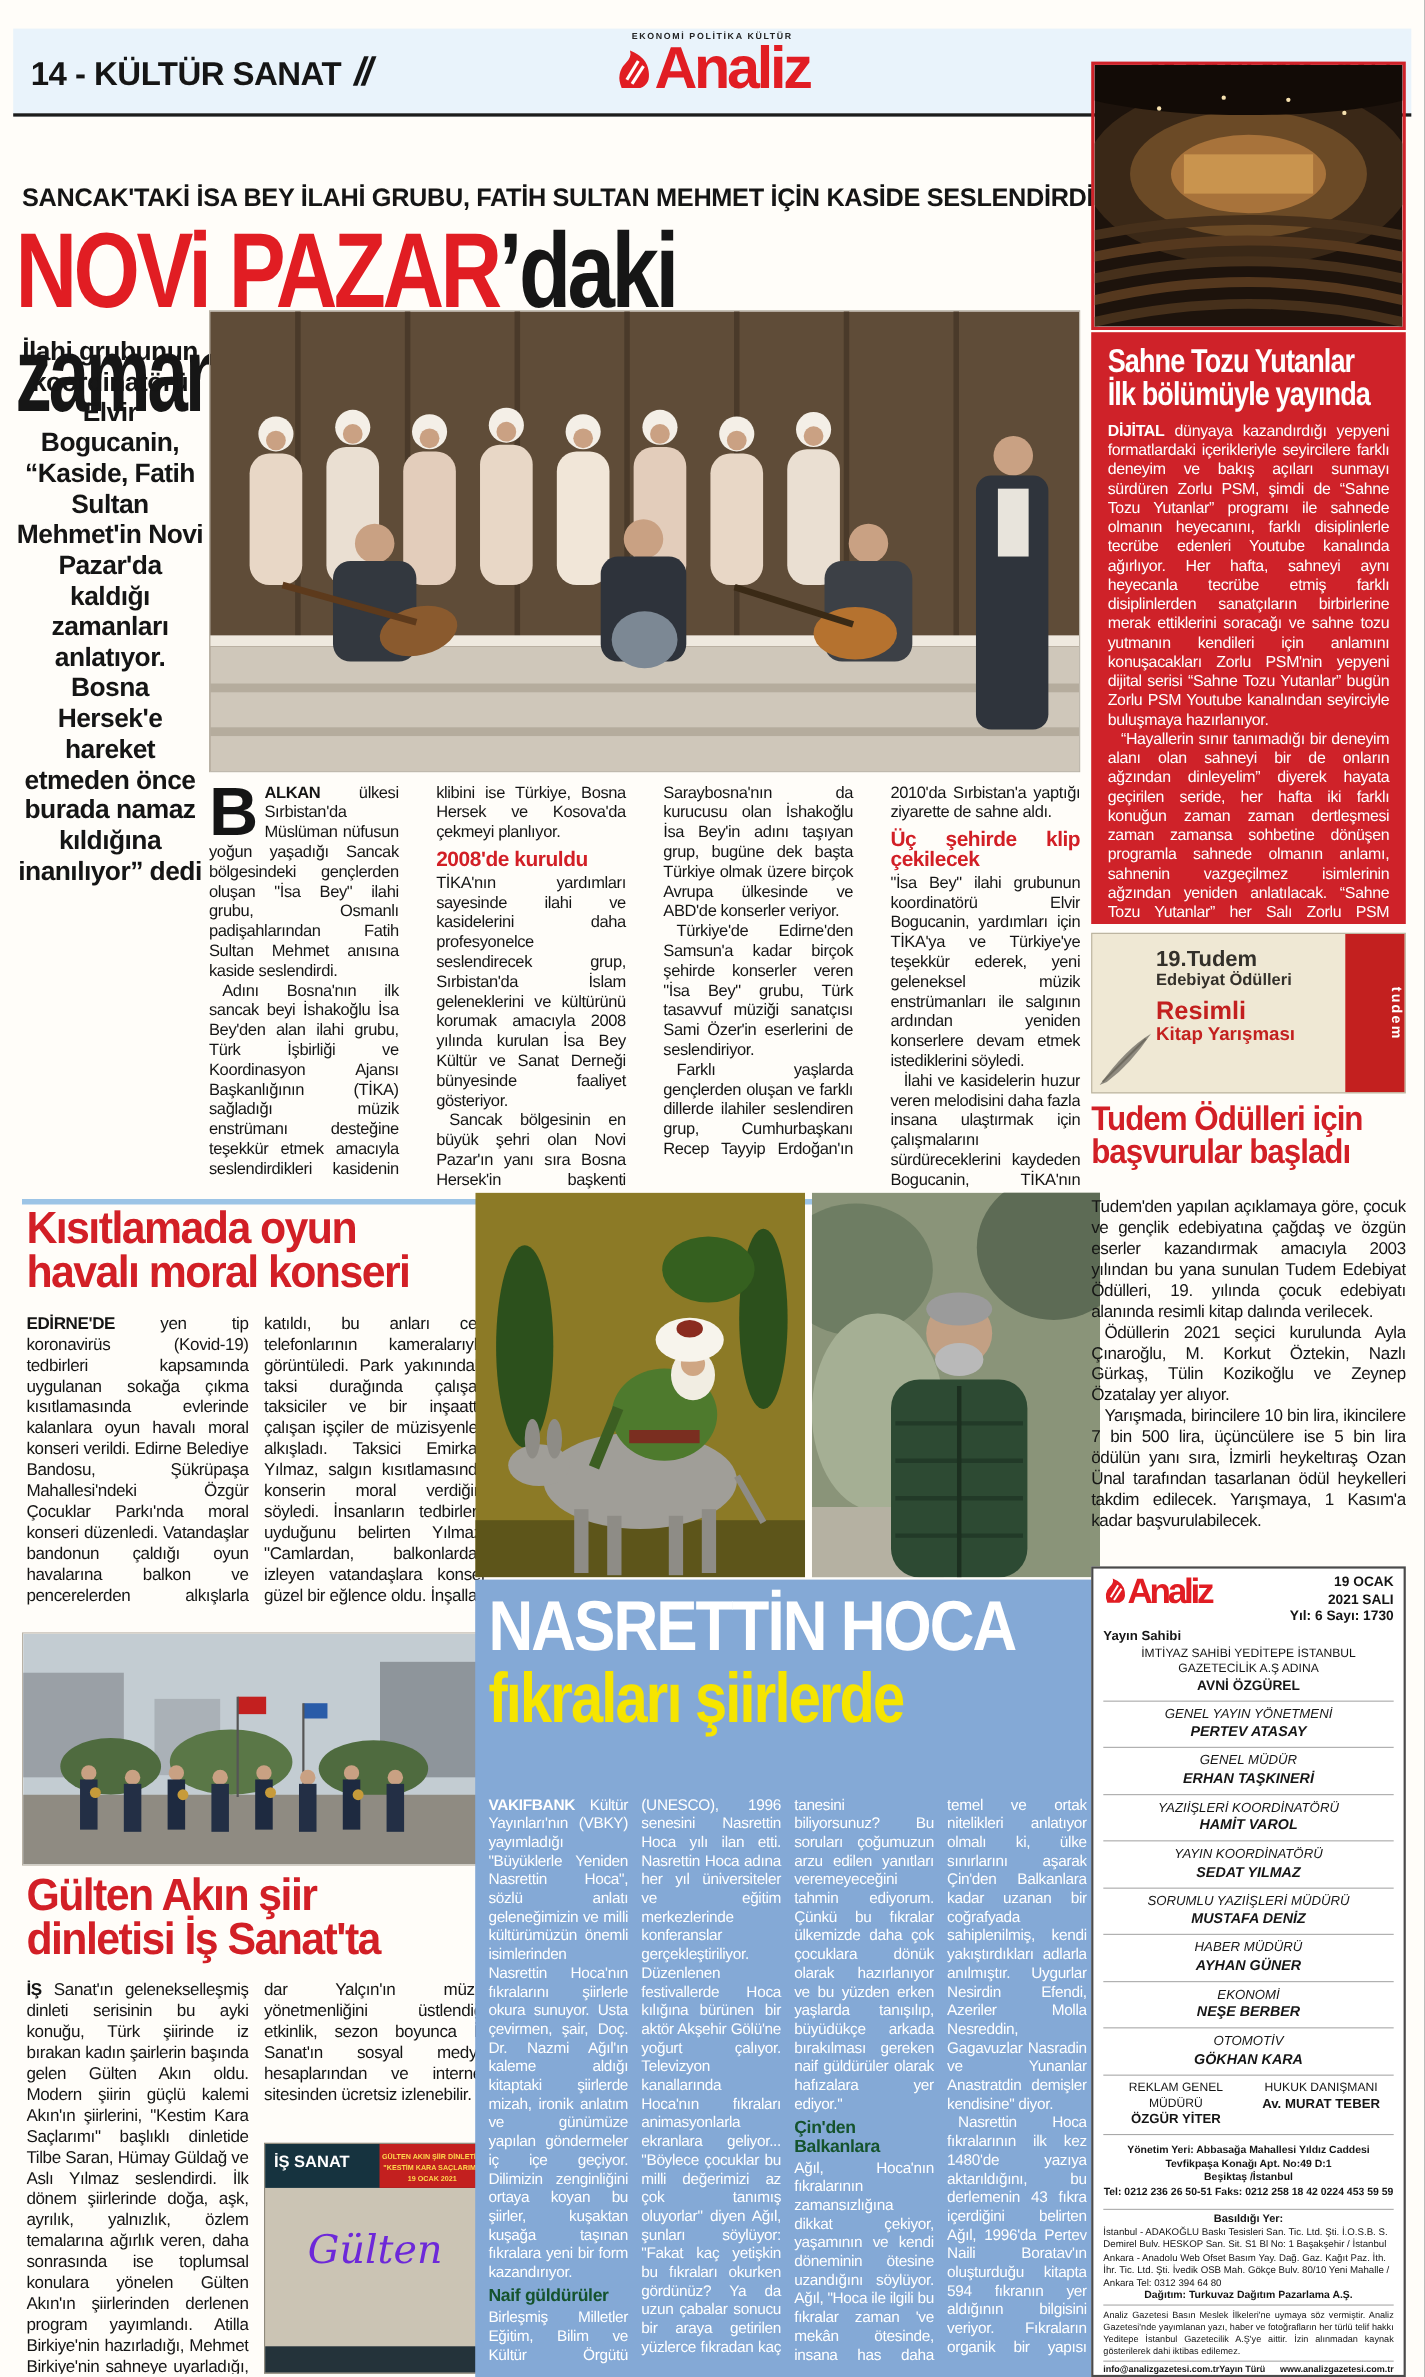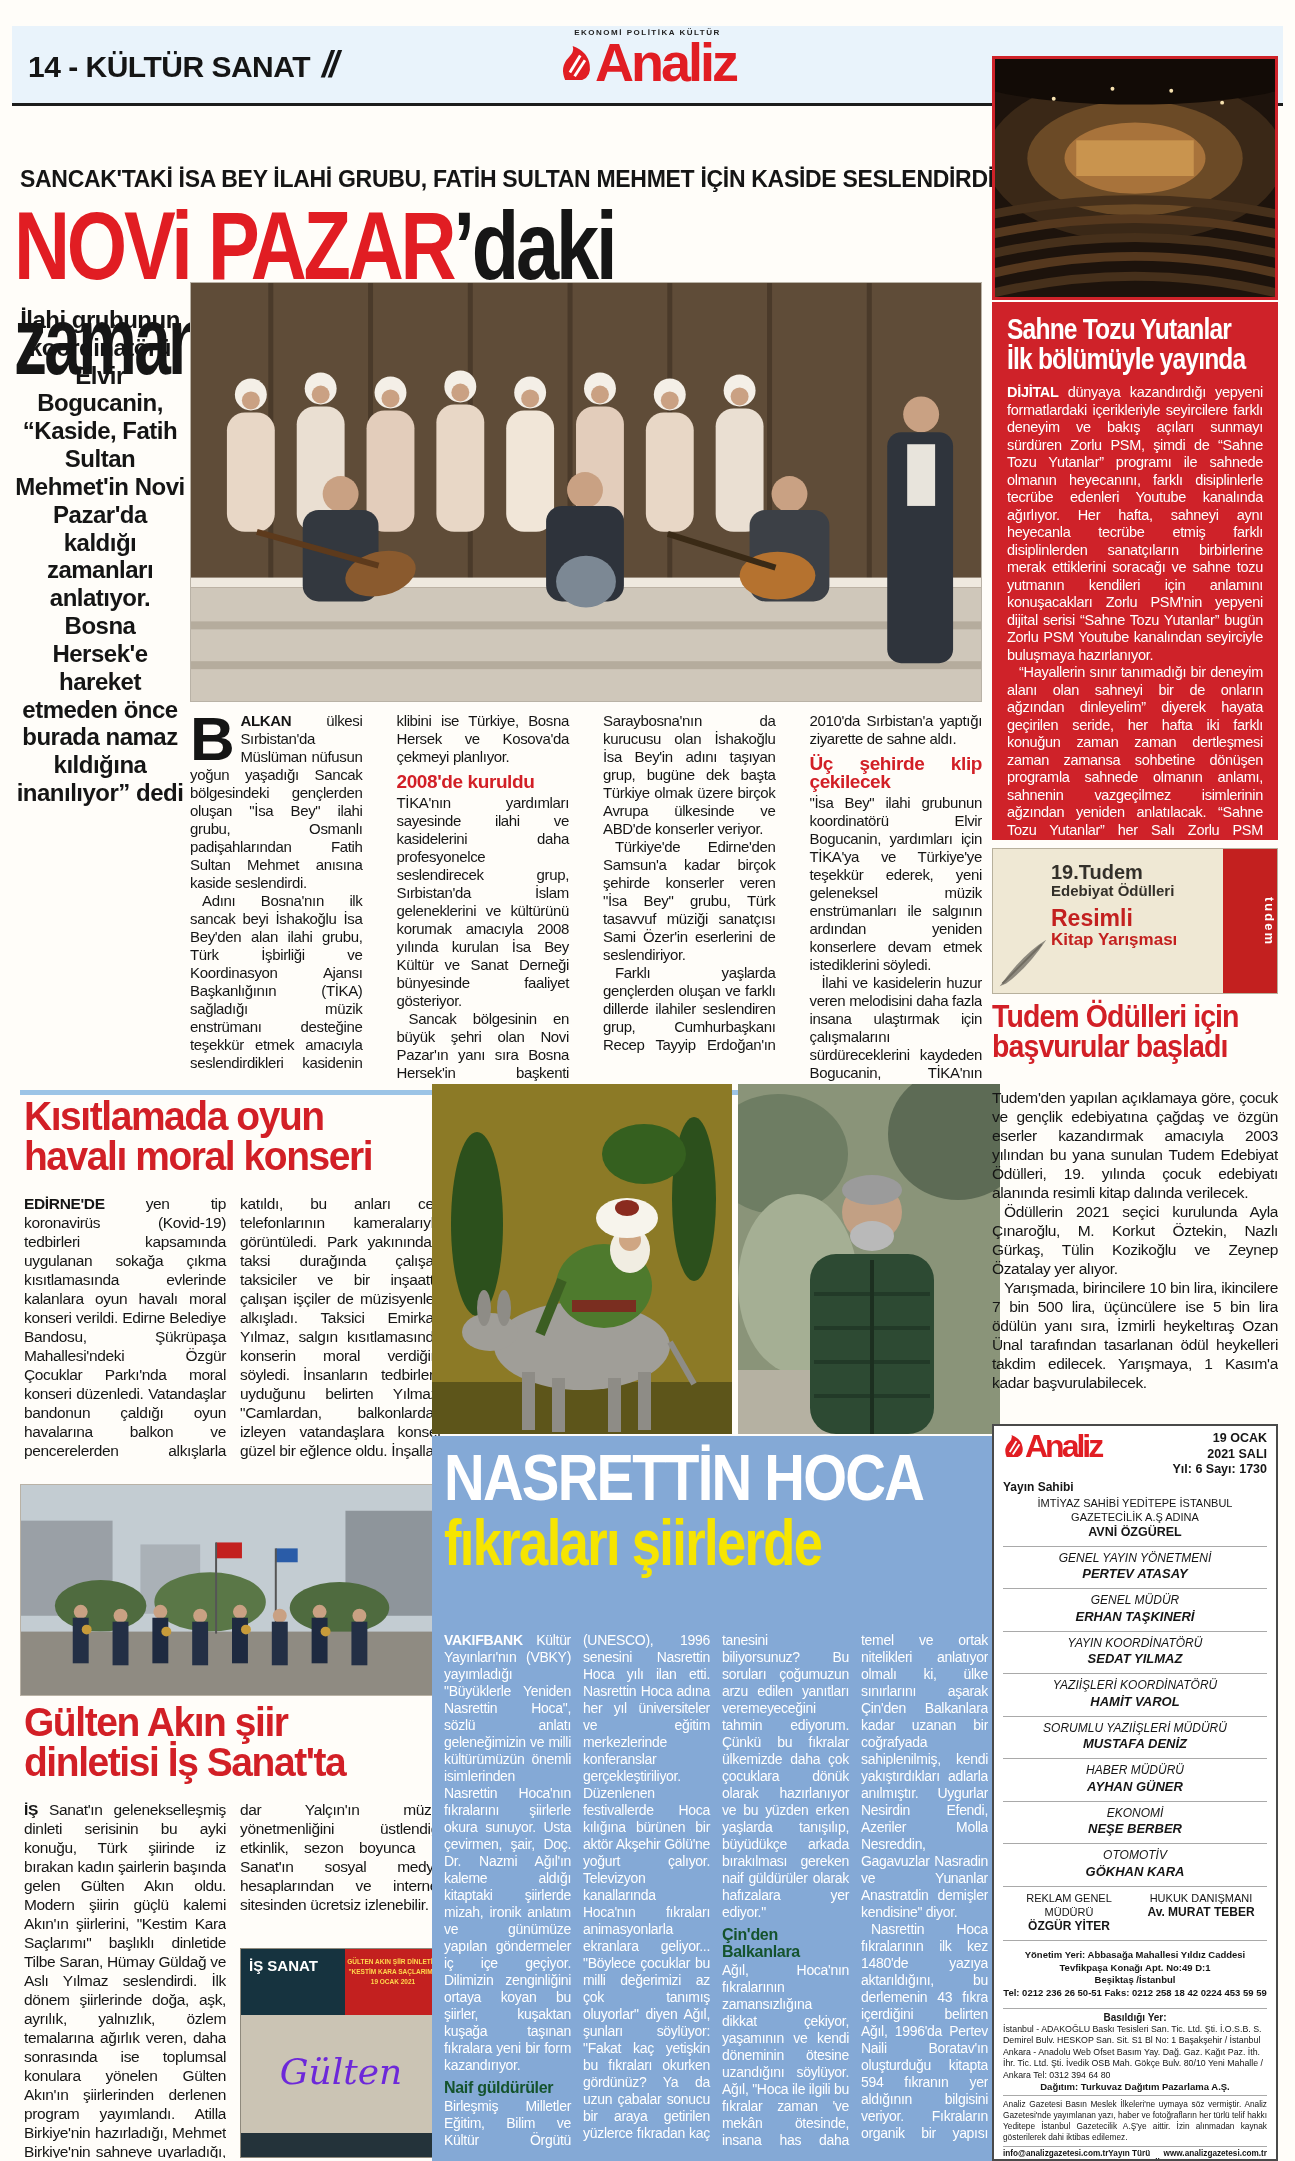--- a/index.html
+++ b/index.html
@@ -52,21 +52,21 @@
               box-sizing:border-box;overflow:hidden;}
 
   
   .g-title{position:absolute;left:24px;top:1702px;}
   .g-col1{position:absolute;left:24px;top:1800px;width:202px;height:358px;font-size:15.5px;line-height:19px;
           text-align:justify;letter-spacing:-0.35px;overflow:hidden;}
   .g-col2{position:absolute;left:240px;top:1800px;width:202px;height:146px;font-size:15.5px;line-height:19px;
           text-align:justify;letter-spacing:-0.35px;overflow:hidden;}
   .is-poster{position:absolute;left:240px;top:1948px;width:202px;height:210px;background:#cbc4b4;
              border:1px solid #8f8a7d;box-sizing:border-box;overflow:hidden;}
-  .isp-top{display:flex;background:#16333f;height:66px;}
+  .isp-top{display:flex;background:#16333f;height:40px;}
   .isp-brand{color:#fff;font-weight:800;font-size:15px;padding:8px 0 0 8px;flex:1;}
   .isp-red{width:96px;background:#c3201f;color:#ffd84d;font-size:6.5px;font-weight:bold;text-align:center;
            padding-top:8px;line-height:1.5;}
   .isp-script{font-family:"DejaVu Serif",serif;font-style:italic;font-size:36px;color:#6d28d9;
               text-align:center;margin-top:36px;}
   .isp-bot{position:absolute;bottom:0;left:0;width:100%;height:24px;background:#24333a;}
 
   
   .hoca-illo{position:absolute;left:432px;top:1084px;width:300px;height:350px;overflow:hidden;}
   .green-man{position:absolute;left:738px;top:1084px;width:262px;height:350px;overflow:hidden;}
@@ -448,26 +448,26 @@
     </div>
     <div class="mh-row">
         <span class="role">GENEL YAYIN YÖNETMENİ</span>
         <span class="name">PERTEV ATASAY</span>
       </div>
     <div class="mh-row">
         <span class="role">GENEL MÜDÜR</span>
         <span class="name">ERHAN TAŞKINERİ</span>
       </div>
     <div class="mh-row">
+        <span class="role">YAZIİŞLERİ KOORDİNATÖRÜ</span>
+        <span class="name">HAMİT VAROL</span>
+      </div>
+    <div class="mh-row">
         <span class="role">YAYIN KOORDİNATÖRÜ</span>
         <span class="name">SEDAT YILMAZ</span>
-      </div>
-    <div class="mh-row">
-        <span class="role">YAZIİŞLERİ KOORDİNATÖRÜ</span>
-        <span class="name">HAMİT VAROL</span>
       </div>
     <div class="mh-row">
         <span class="role">SORUMLU YAZIİŞLERİ MÜDÜRÜ</span>
         <span class="name">MUSTAFA DENİZ</span>
       </div>
     <div class="mh-row">
         <span class="role">HABER MÜDÜRÜ</span>
         <span class="name">AYHAN GÜNER</span>
       </div>
     <div class="mh-row">

